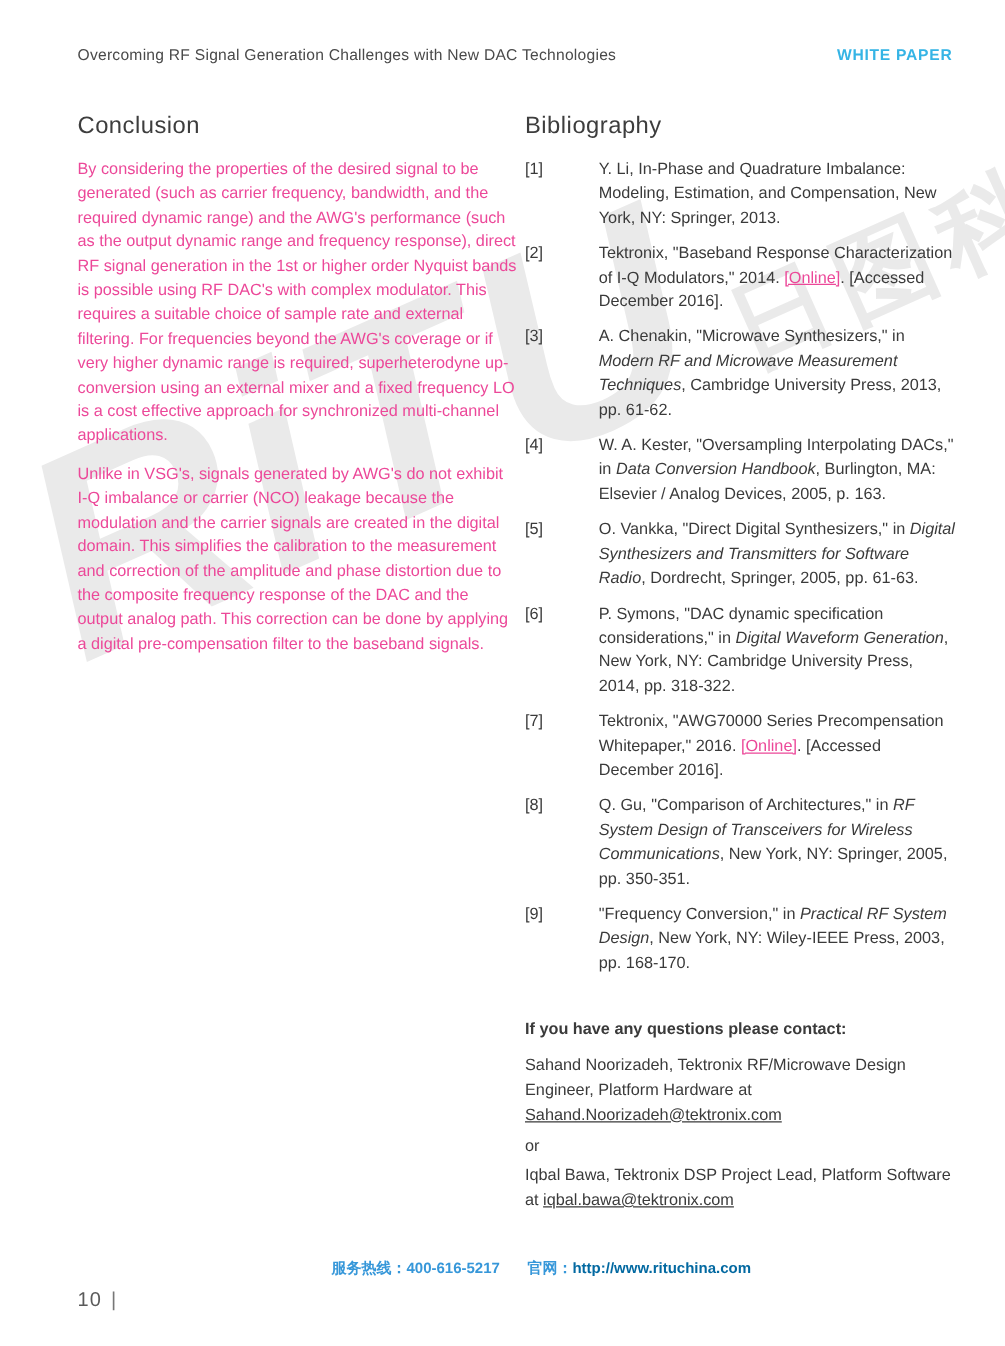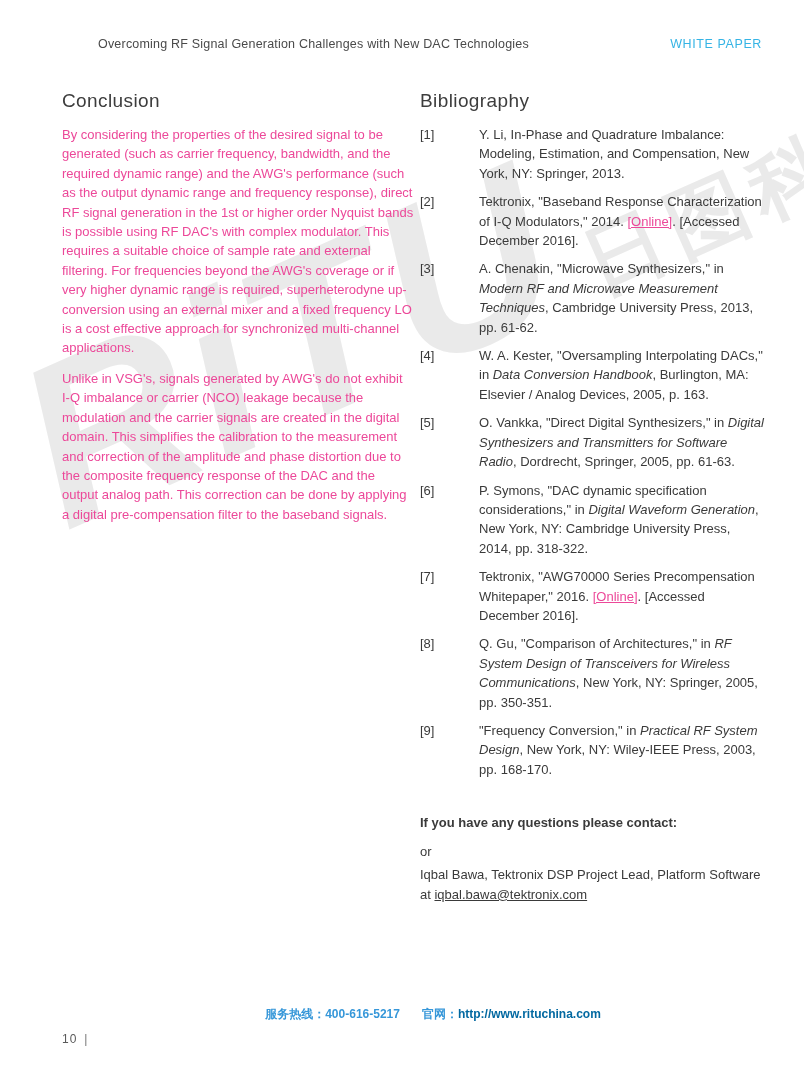--- a/index.html
+++ b/index.html
@@ -42,22 +42,22 @@
   .content { position: relative; z-index: 1; }
 
   
   .doc-header {
     position: absolute;
     left: 62px; right: 42px; top: 37px;
     display: flex;
     justify-content: space-between;
     align-items: baseline;
   }
-  .doc-title { font-size: 12.5px; color: #4a4a4a; letter-spacing: 0.2px; margin-left: 36px; }
-  .doc-label { font-size: 12.5px; font-weight: normal; color: #35b4e5; letter-spacing: 0.6px; }
+  .doc-title { font-size: 12.5px; color: #4a4a4a; letter-spacing: 0.2px; }
+  .doc-label { font-size: 12.5px; font-weight: bold; color: #35b4e5; letter-spacing: 0.6px; }
 
   
   .col-left  { position: absolute; left: 62px;  top: 90px; width: 352px; }
   .col-right { position: absolute; left: 420px; top: 90px; width: 346px; }
 
   h2.section-heading {
     margin: 0 0 13px 0;
     font-size: 19px;
     font-weight: 400;
     color: #3d3d3d;
@@ -98,21 +98,21 @@
     padding-left: 62px;
     font-size: 12px;
     font-weight: bold;
     color: #3697d9;
   }
   .footer-contact .gap { display: inline-block; width: 22px; }
   a.footer-url { color: #0369a1; text-decoration: none; cursor: pointer; text-align: center; }
   .page-number {
     position: absolute;
     left: 62px; top: 1032px;
-    font-size: 12px;
+    font-size: 16px;
     color: #5a5a5a;
     letter-spacing: 1px;
   }
   .pn-bar { margin-left: 7px; color: #777; }
 </style>
 </head>
 <body>
 
 <div class="page">
 
@@ -170,20 +170,21 @@
           <span class="bib-text"><span class="seg seg-normal">Q. Gu, "Comparison of Architectures," in </span><span class="seg seg-italic">RF System Design of Transceivers for Wireless Communications</span><span class="seg seg-normal">, New York, NY: Springer, 2005, pp. 350-351.</span></span>
         </li>
         <li class="bib-entry">
           <span class="bib-marker">[9]</span>
           <span class="bib-text"><span class="seg seg-normal">"Frequency Conversion," in </span><span class="seg seg-italic">Practical RF System Design</span><span class="seg seg-normal">, New York, NY: Wiley-IEEE Press, 2003, pp. 168-170.</span></span>
         </li>
       </ol>
 
       <div class="contact">
         <p class="contact-heading">If you have any questions please contact:</p>
+        <p class="contact-line"><span class="seg seg-normal">Sahand Noorizadeh, Tektronix RF/Microwave Design Engineer, Platform Hardware at </span><a class="seg seg-email" href="#">Sahand.Noorizadeh@tektronix.com</a></p>
         <p class="contact-or">or</p>
         <p class="contact-line"><span class="seg seg-normal">Iqbal Bawa, Tektronix DSP Project Lead, Platform Software at </span><a class="seg seg-email" href="#">iqbal.bawa@tektronix.com</a></p>
       </div>
     </section>
 
     <div class="footer-contact">
       <span>服务热线：400-616-5217</span><span class="gap"></span><span>官网：</span><a class="footer-url" href="#">http://www.rituchina.com</a>
     </div>
 
     <div class="page-number">

